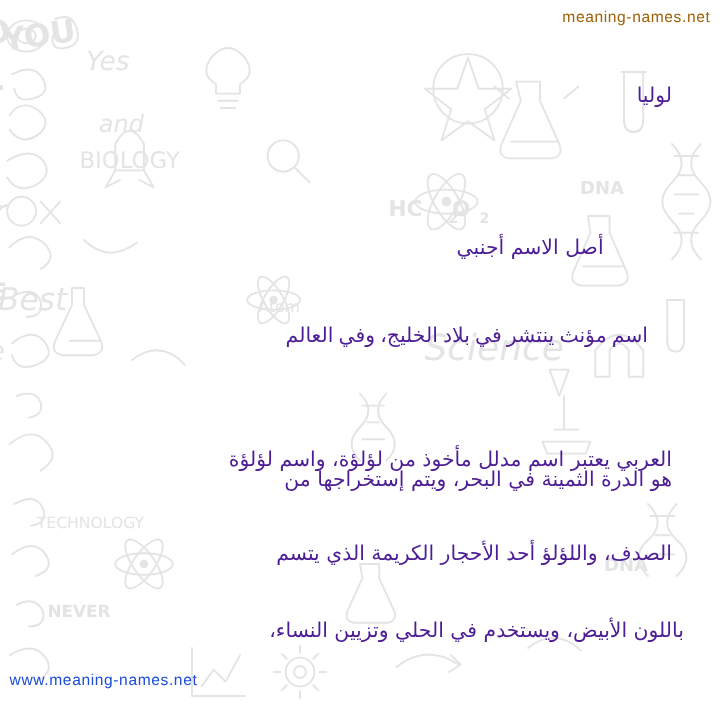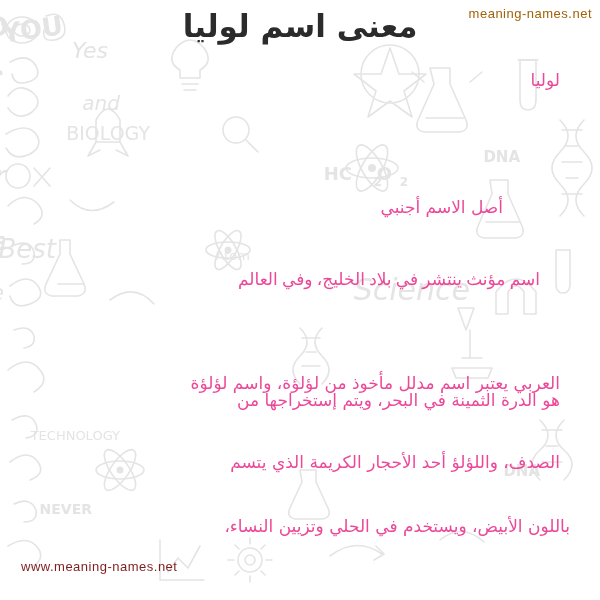--- a/index.html
+++ b/index.html
@@ -42,21 +42,21 @@
     text-align: center;
     font-size: 31px;
     font-weight: bold;
     color: #2b2b2b;
     letter-spacing: 0px;
     white-space: nowrap;
   }
 
   .line {
     position: absolute;
-    color: #ec4899;
+    color: #4c1d95;
     font-size: 17px;
     white-space: nowrap;
     text-align: right;
     direction: rtl;
   }
 
   
   .watermark {
     position: absolute;
     z-index: 3;
@@ -66,22 +66,22 @@
     white-space: nowrap;
     font-family: "Liberation Sans", sans-serif;
   }
   #watermark-top {
     top: 6px;
     right: 8px;
     color: #a16207;
   }
   #watermark-bottom {
     bottom: 26px;
-    left: 21px;
-    color: #7f1d1d;
+    left: 8px;
+    color: #1d4ed8;
   }
 </style>
 </head>
 <body>
 
 <svg id="doodle-bg" viewBox="0 0 600 600" xmlns="http://www.w3.org/2000/svg" aria-hidden="true">
   <g fill="none" stroke="#e4e4e4" stroke-width="1.6" stroke-linecap="round" stroke-linejoin="round">
 
     <ellipse cx="22" cy="30" rx="16" ry="13"></ellipse>
     <ellipse cx="22" cy="30" rx="8" ry="6"></ellipse>
@@ -197,21 +197,20 @@
     <text x="520" y="162" font-size="15">DNA</text>
     <text x="540" y="476" font-size="15">DNA</text>
     <text x="250" y="260" font-size="13" font-weight="normal">Atom</text>
     <text x="120" y="440" font-size="13" font-weight="normal">TECHNOLOGY</text>
     <text x="108" y="58" font-size="22" font-weight="normal" font-style="italic">Yes</text>
     <text x="92" y="514" font-size="14">NEVER</text>
   </g>
 </svg>
 
 <div id="content">
-  <div id="page-title">معنى اسم لوليا</div>
 
   <div class="line" style="top:70px; right:40px;">لوليا</div>
   <div class="line" style="top:197px; right:97px;">أصل الاسم أجنبي</div>
   <div class="line" style="top:269px; right:60px;font-family:Liberation Serif, serif;">اسم مؤنث ينتشر في بلاد الخليج، وفي العالم</div>
   <div class="line" style="top:327px; right:40px;margin-top:46px;">العربي يعتبر اسم مدلل مأخوذ من لؤلؤة، واسم لؤلؤة</div>
   <div class="line" style="top:390px; right:40px;">هو الدرة الثمينة في البحر، ويتم إستخراجها من</div>
   <div class="line" style="top:452px; right:40px;">الصدف، واللؤلؤ أحد الأحجار الكريمة الذي يتسم</div>
   <div class="line" style="top:516px; right:30px;">باللون الأبيض، ويستخدم في الحلي وتزيين النساء،</div>
 </div>
 

